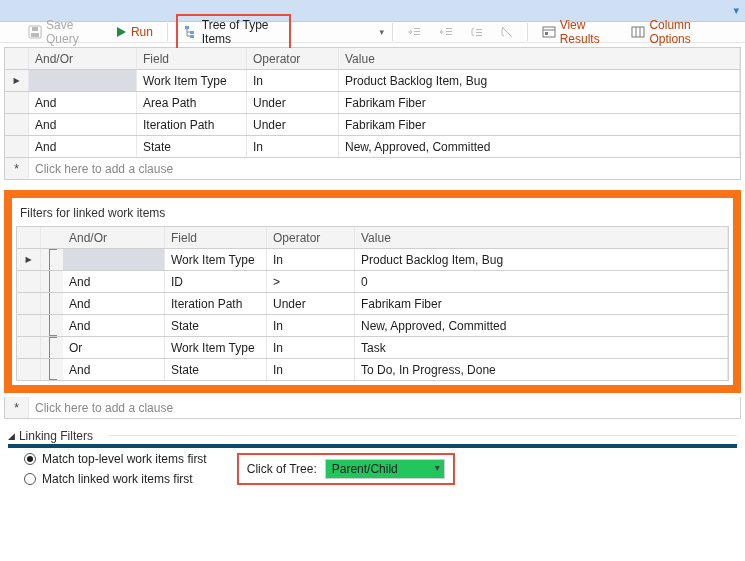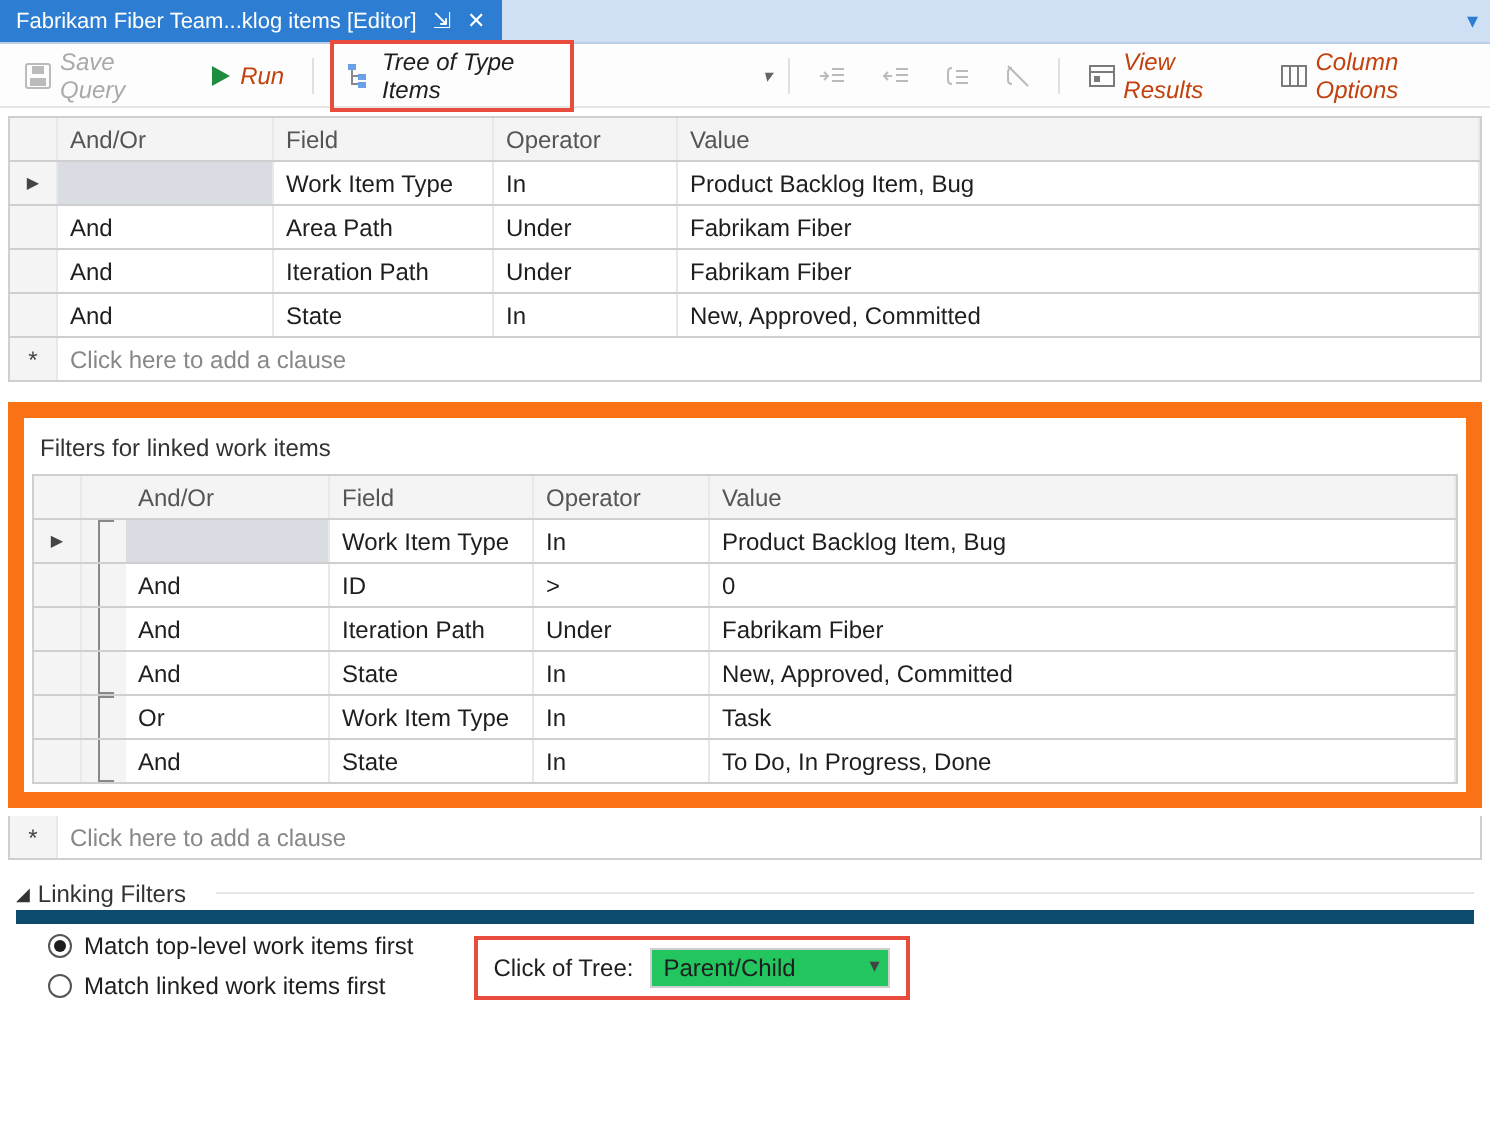--- a/index.html
+++ b/index.html
@@ -34,26 +34,25 @@
     display: flex;
     align-items: center;
     padding-right: 6px;
     color: #2d7dd2;
     font-size: 11px;
   }
   
   .toolbar {
     display: flex;
     align-items: center;
-    height: 32px;
-    padding: 2px 6px;
+    height: 21px;
+    padding: 2px 22px;
     gap: 6px;
     border-bottom: 1px solid #e6e6e6;
     background: #fdfdfd;
-    font-style: italic;
   }
   .tb-item {
     display: inline-flex;
     align-items: center;
     gap: 4px;
     padding: 2px 6px;
     color: #c2410c;
     cursor: pointer;
   }
   .tb-item.disabled { color: #aaa; cursor: default; }
@@ -130,22 +129,22 @@
   .linked-add .cell.rowhead { width:24px; flex:none; }
   .linked-add .wide { flex:1; color:#888; padding:3px 6px; display:flex; align-items:center; }
 
   
   .linking-section { margin: 6px 8px 0 8px; }
   .linking-header {
     display:flex; align-items:center; gap:4px; color:#333;
     padding: 4px 0 2px 0;
   }
   .linking-body {
-    display:flex; gap:30px; align-items:flex-end; padding:4px 0 12px 16px;
-    border-top:7px solid #0c4a6e;
+    display:flex; gap:30px; align-items:center; padding:4px 0 12px 16px;
+    border-top:4px solid #0c4a6e;
     margin-top:-1px;
   }
   .radio-group { display:flex; flex-direction:column; gap:6px; }
   .radio-row { display:flex; align-items:center; gap:6px; }
   .radio {
     width:12px; height:12px; border-radius:50%;
     border:1px solid #555; display:inline-flex; align-items:center; justify-content:center;
   }
   .radio.checked::after { content:""; width:6px; height:6px; border-radius:50%; background:#1e1e1e; }
   .type-of-tree-box {
@@ -159,25 +158,20 @@
   .combo::after {
     content:"▾"; position:absolute; right:4px; top:2px; font-size:10px; color:#444;
   }
   .hr-fill { position:absolute; left:100px; right:0; top:50%; height:1px; background:#e6e6e6; }
   .linking-header { position:relative; }
 </style>
 </head>
 <body>
 
 <div class="titlebar">
-  <div class="tab">
-    <span>Fabrikam Fiber Team...klog items [Editor]</span>
-    <span class="pin">⇲</span>
-    <span class="close">✕</span>
-  </div>
   <div class="titlebar-right">▾</div>
 </div>
 
 <div class="toolbar">
   <span class="tb-item disabled">
     <span class="tb-icon">
       <svg width="14" height="14" viewBox="0 0 14 14">
           <rect x="1" y="1" width="12" height="12" rx="1" fill="none" stroke="#bbb"></rect>
           <rect x="3" y="8" width="8" height="4" fill="#bbb"></rect>
           <rect x="4" y="2" width="6" height="4" fill="#bbb"></rect>

